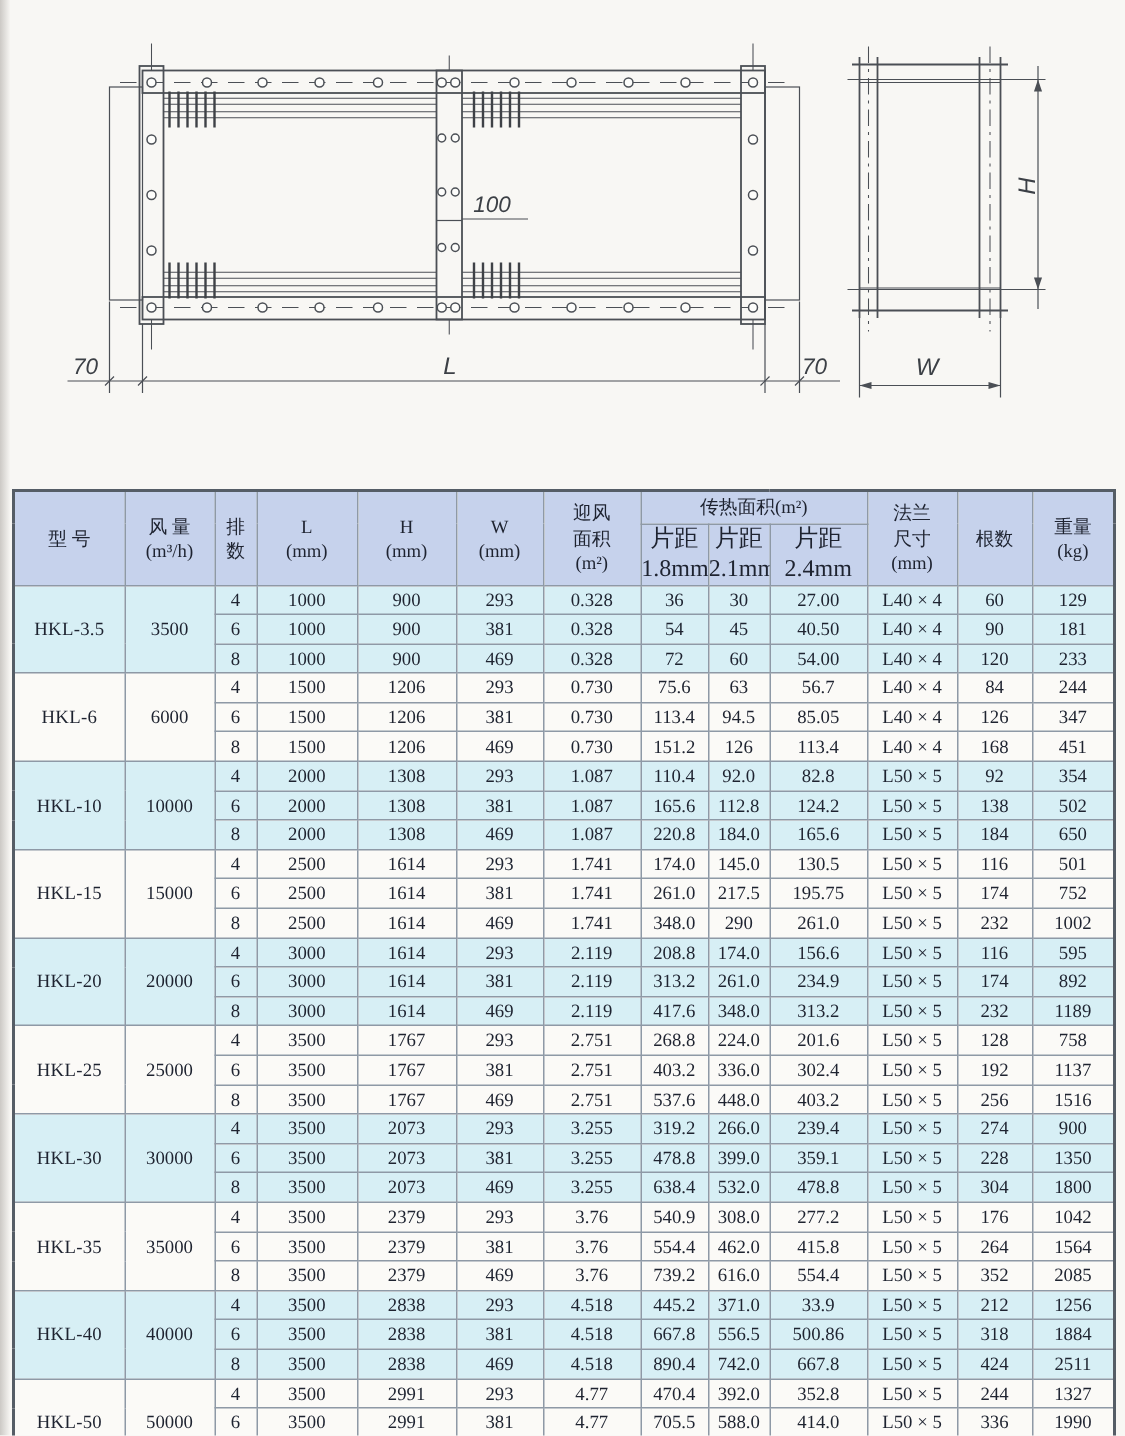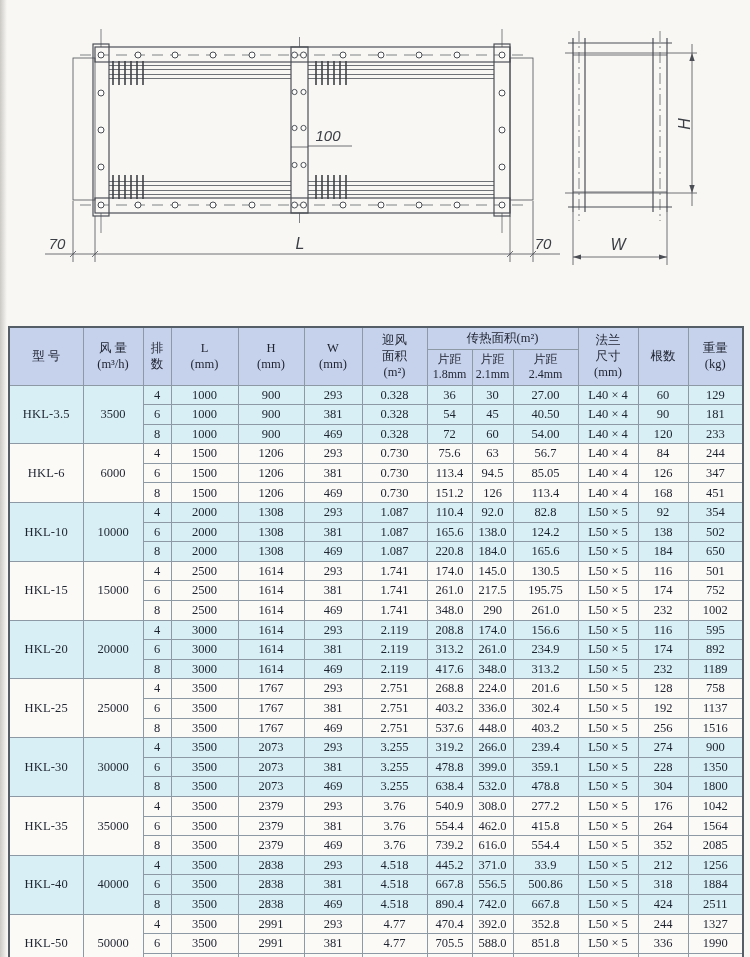--- a/index.html
+++ b/index.html
@@ -35,21 +35,21 @@
     padding:0;color:#1e2330;
     overflow:hidden;
   }
   thead th{
     background:#c6d2ec;
     font-weight:normal;
     font-size:12.5px;
     line-height:1.3;
     white-space:pre-line;
   }
-  thead tr.sub th{font-size:12px;line-height:1.25;}
+  thead tr.sub th{font-size:16px;line-height:1.25;}
   tbody td{
     font-size:12.5px;
     height:18.6px;
     line-height:1;
     background:#fbfaf7;
   }
   tbody tr.cyan td{background:#d7eff5;}
   tbody td.model-cell{letter-spacing:.2px;font-family:Liberation Serif, serif;}
 </style>
 </head>
@@ -310,21 +310,21 @@
         <td>92</td>
         <td>354</td>
       </tr>
       <tr class="cyan">
         <td>6</td>
         <td>2000</td>
         <td>1308</td>
         <td>381</td>
         <td>1.087</td>
         <td>165.6</td>
-        <td>138.0</td>
+        <td>112.8</td>
         <td>124.2</td>
         <td>L50 × 5</td>
         <td>138</td>
         <td>502</td>
       </tr>
       <tr class="cyan">
         <td>8</td>
         <td>2000</td>
         <td>1308</td>
         <td>469</td>
@@ -598,21 +598,21 @@
         <td>1327</td>
       </tr>
       <tr class="plain">
         <td>6</td>
         <td>3500</td>
         <td>2991</td>
         <td>381</td>
         <td>4.77</td>
         <td>705.5</td>
         <td>588.0</td>
-        <td>851.8</td>
+        <td>414.0</td>
         <td>L50 × 5</td>
         <td>336</td>
         <td>1990</td>
       </tr>
       <tr class="plain">
         <td>8</td>
         <td>3500</td>
         <td>2991</td>
         <td>469</td>
         <td>4.77</td>

